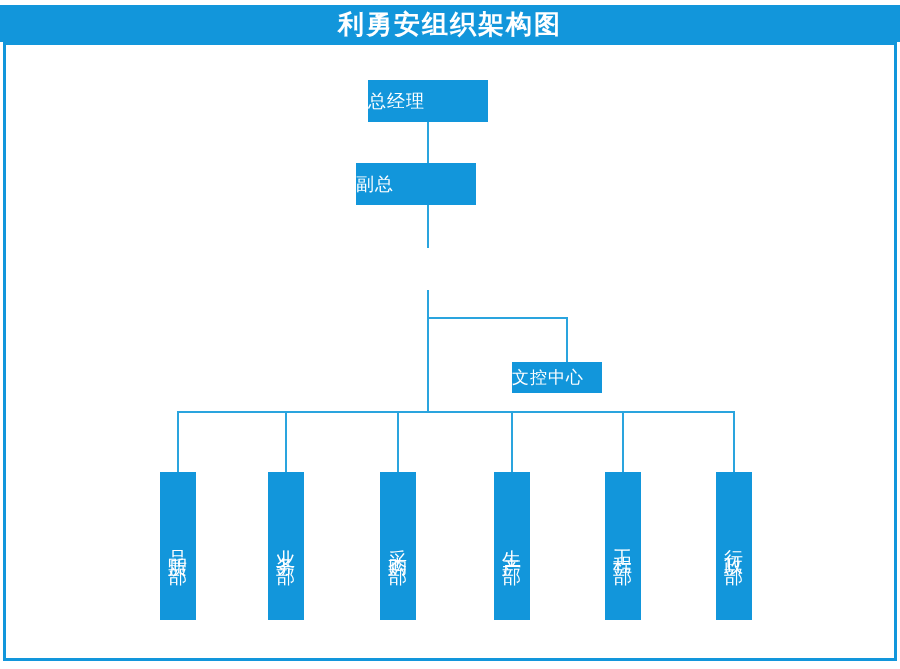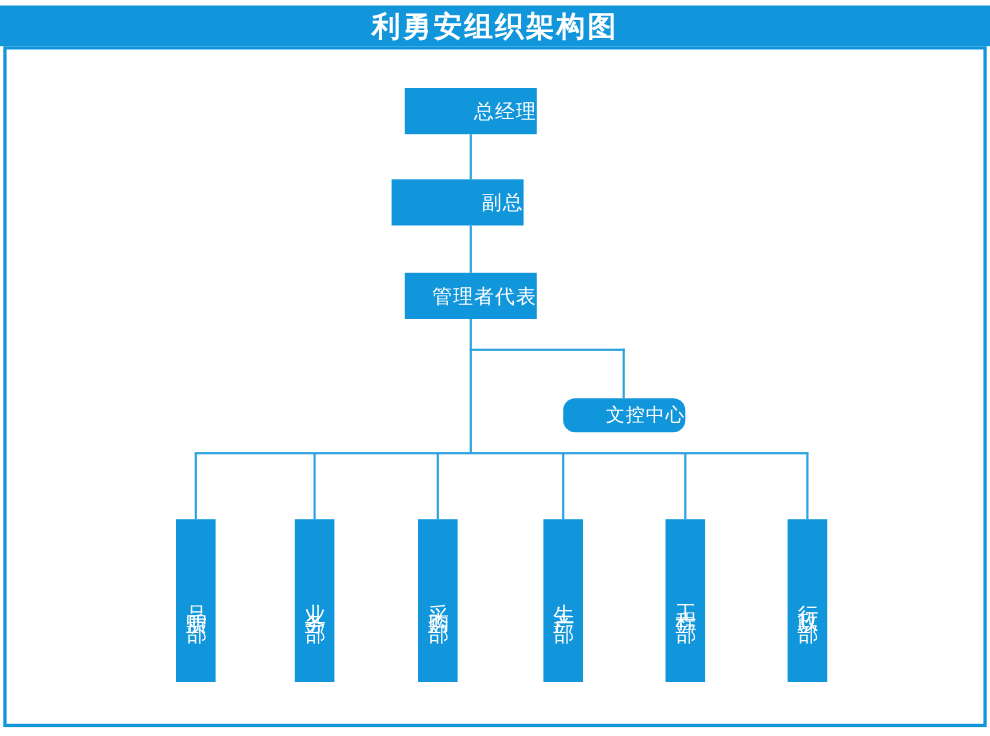--- a/index.html
+++ b/index.html
@@ -45,29 +45,29 @@
     border: 3px solid var(--primary);
     background: var(--bg);
   }
   
   .node {
     position: absolute;
     background: var(--primary);
     color: #ffffff;
     display: flex;
     align-items: center;
-    justify-content: flex-end;
+    justify-content: flex-start;
     font-size: 18px;
     letter-spacing: 1px;
     line-height: 1;
   }
   .node-gm  { left: 368px; top: 80px;  width: 120px; height: 42px; }
   .node-dgm { left: 356px; top: 163px; width: 120px; height: 42px; }
   .node-mr  { left: 368px; top: 248px; width: 120px; height: 42px; }
-  .node-dcc { left: 512px; top: 362px; width: 111px; height: 31px; font-size: 17px; border-radius: 11px; }
+  .node-dcc { left: 512px; top: 362px; width: 90px; height: 31px; font-size: 17px; }
   
   .dept {
     position: absolute;
     top: 472px;
     width: 36px; height: 148px;
     background: var(--primary);
     color: #ffffff;
     display: flex;
     align-items: center;
     justify-content: center;
@@ -129,23 +129,20 @@
   <div class="line l-drop l-drop-6"></div>
 
   <div class="node node-gm">
     <span>总经理</span>
   </div>
 
   <div class="node node-dgm">
     <span>副总</span>
   </div>
 
-  <div class="node node-mr">
-    <span>管理者代表</span>
-  </div>
 
   <div class="node node-dcc">
     <span>文控中心</span>
   </div>
 
   <div class="dept dept-1">
     <span class="dept-label">品质部</span>
   </div>
   <div class="dept dept-2">
     <span class="dept-label">业务部</span>

